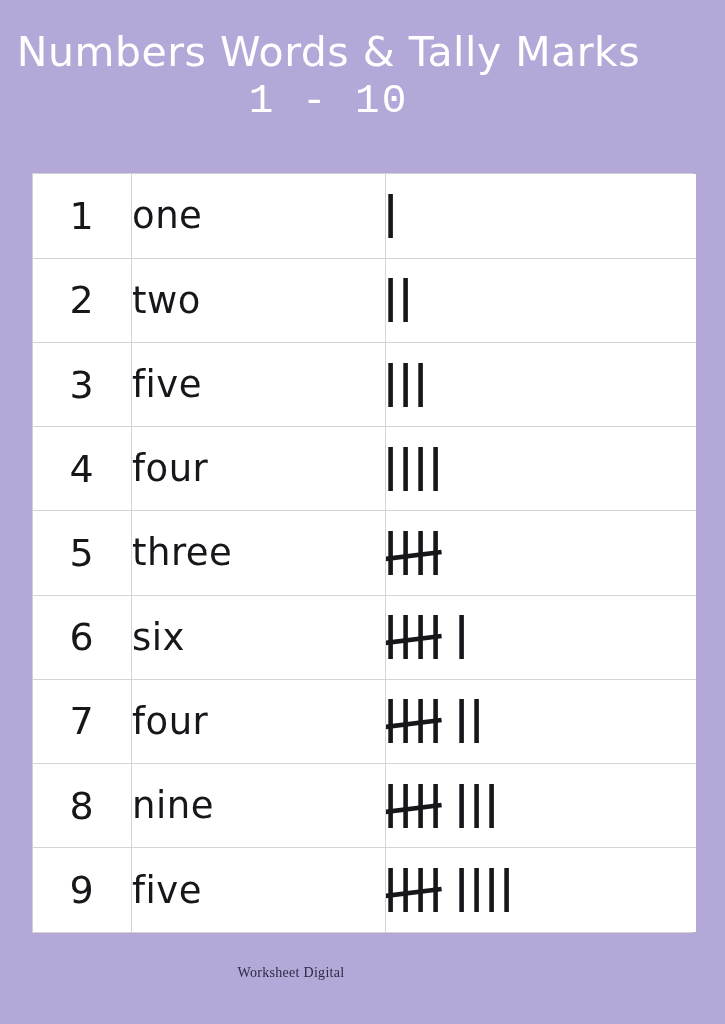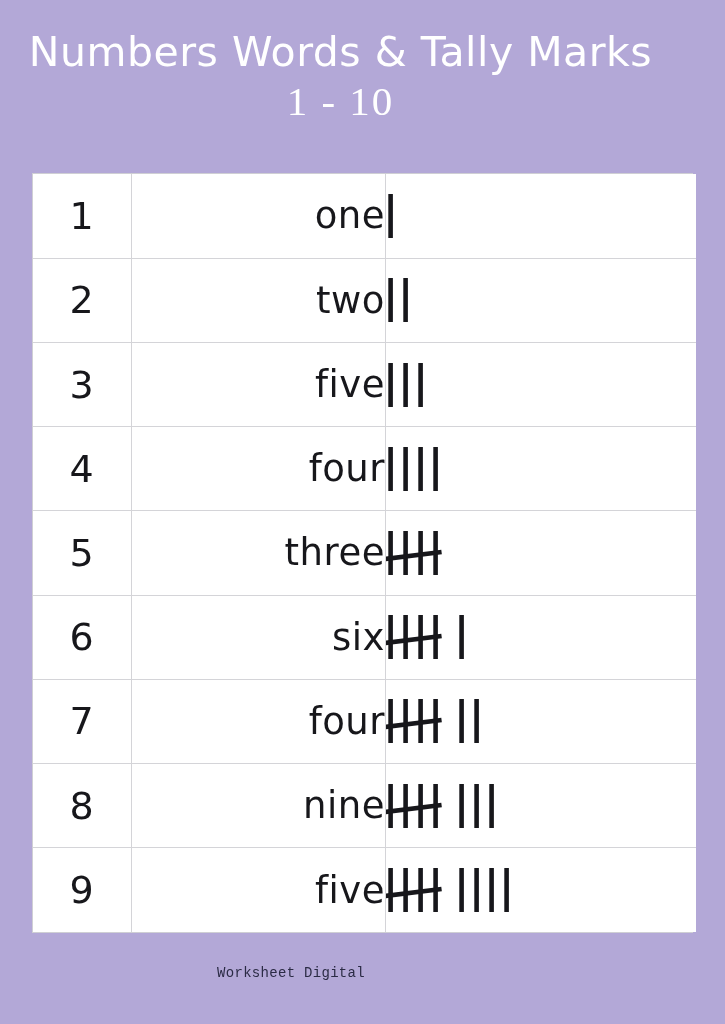--- a/index.html
+++ b/index.html
@@ -17,37 +17,37 @@
   .sheet {
     position: relative;
     width: 725px;
     height: 1024px;
     box-sizing: border-box;
   }
 
   
   .title-block {
     position: absolute;
-    left: 12px;
+    left: 0;
     top: 28px;
     width: 657px;
     text-align: center;
   }
   .title-line {
     color: #ffffff;
     font-family: "DejaVu Sans", sans-serif;
     font-weight: 400;
     font-size: 41px;
     line-height: 49px;
     letter-spacing: 0.5px;
     white-space: nowrap;
   }
   .subtitle-line {
     color: #ffffff;
-    font-family: Liberation Serif, serif;
+    font-family: Liberation Mono, monospace;
     font-weight: 400;
     font-size: 41px;
     line-height: 49px;
     letter-spacing: 2px;
   }
 
   
   .table-wrap {
     position: absolute;
     left: 32px;
@@ -83,41 +83,41 @@
   .col-tally   { width: 310px; }
 
   .numeral {
     text-align: center;
     font-family: "DejaVu Sans", sans-serif;
     font-size: 38px;
     color: #17171b;
     letter-spacing: 1px;
   }
   .word {
-    text-align: right;
+    text-align: left;
     font-family: "DejaVu Sans", sans-serif;
     font-size: 37px;
     color: #17171b;
     letter-spacing: 0.5px;
   }
   .tally-cell {
     padding-left: 46px;
   }
   .tally-svg {
     display: block;
   }
 
   
   .footer {
     position: absolute;
     left: 0;
     top: 965px;
     width: 582px;
     text-align: center;
-    font-family: Liberation Mono, monospace;
+    font-family: Liberation Serif, serif;
     font-size: 14px;
     color: #2b2b45;
     letter-spacing: 0.3px;
   }
 </style>
 </head>
 <body>
 
 <div class="sheet">
 

